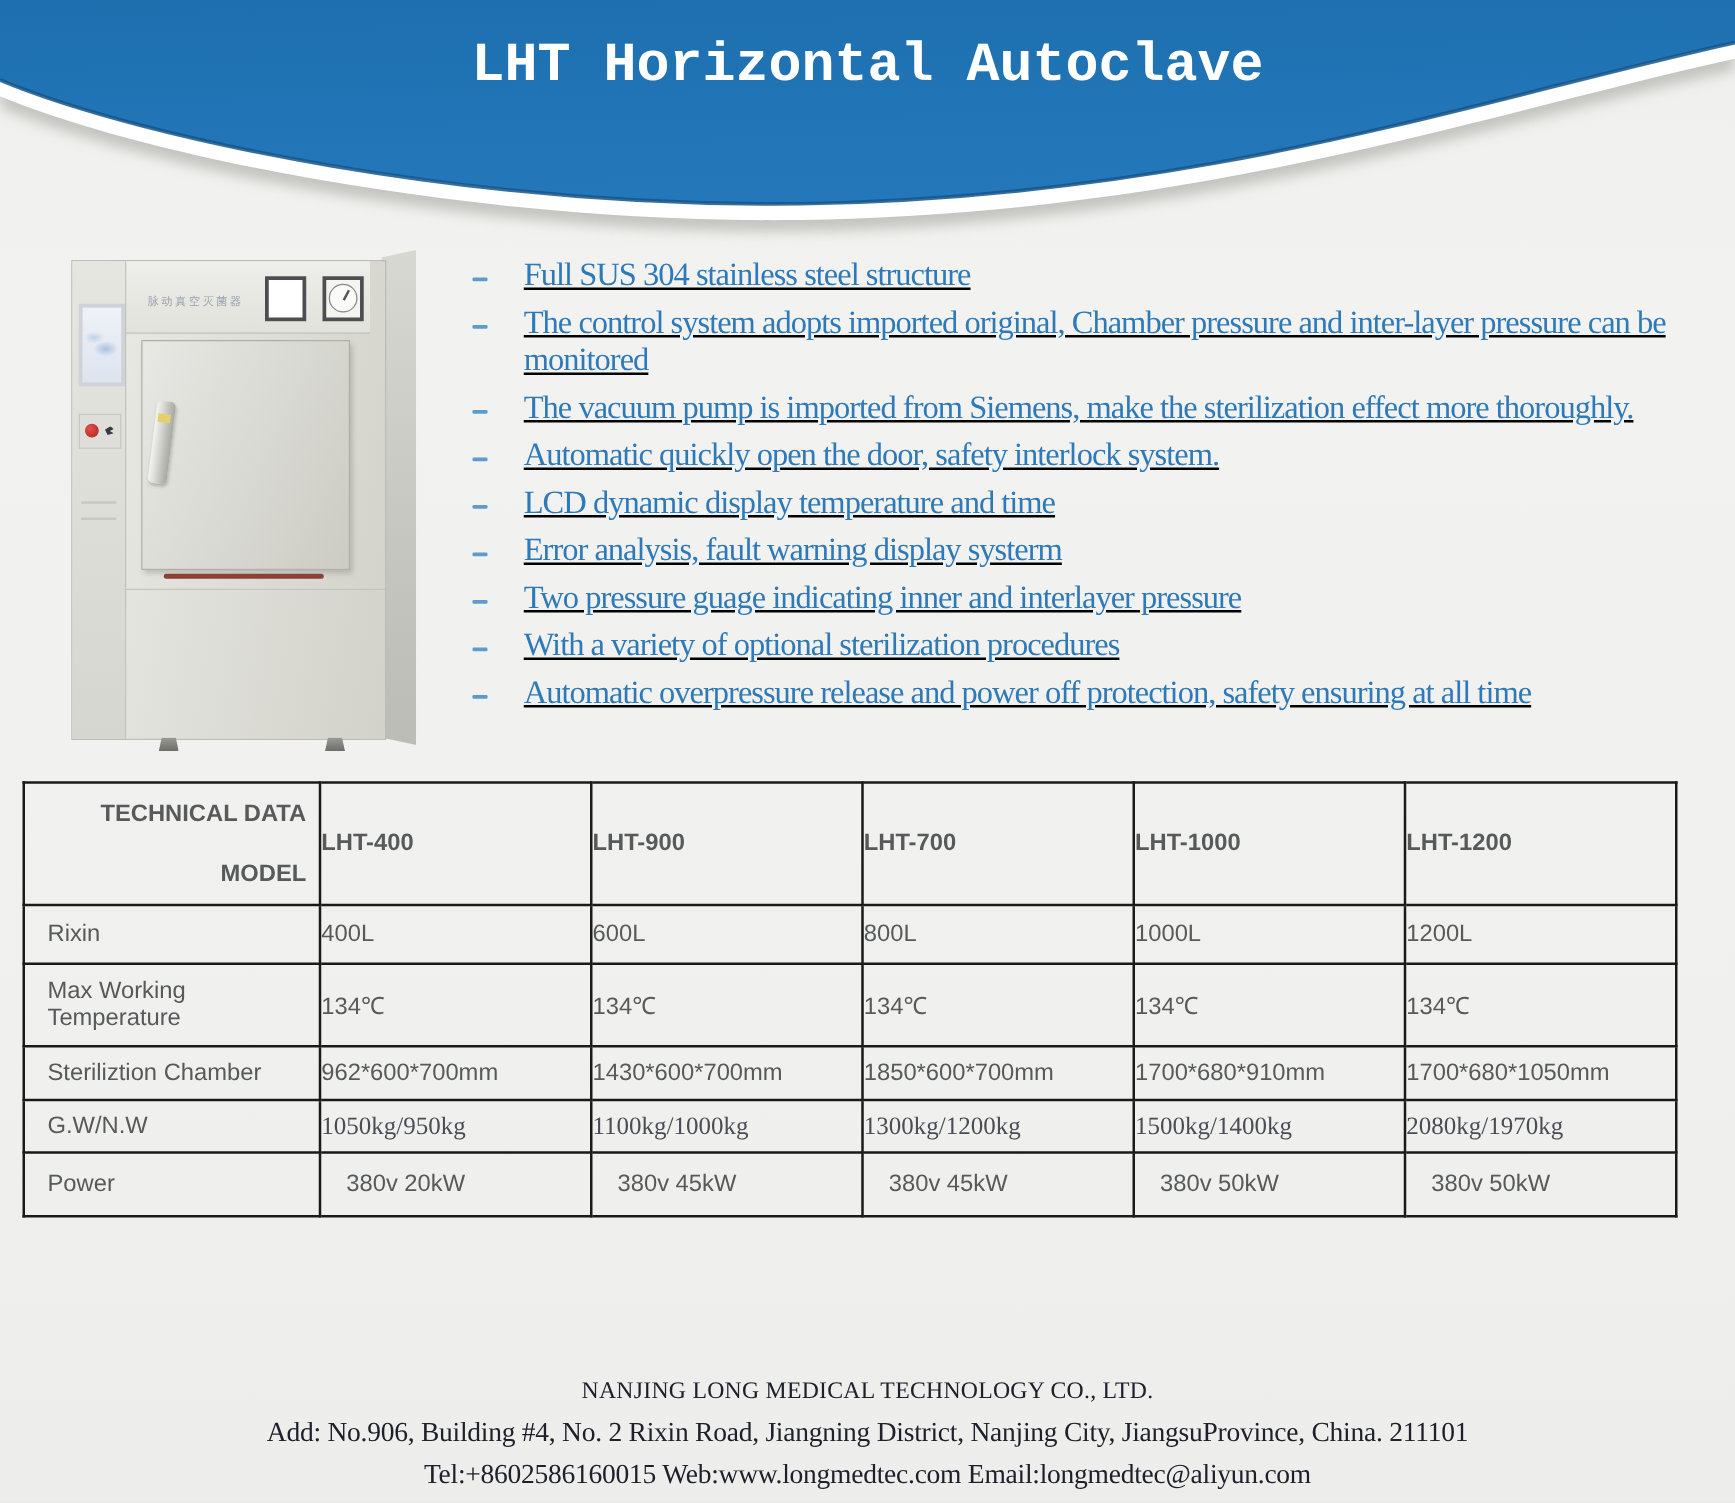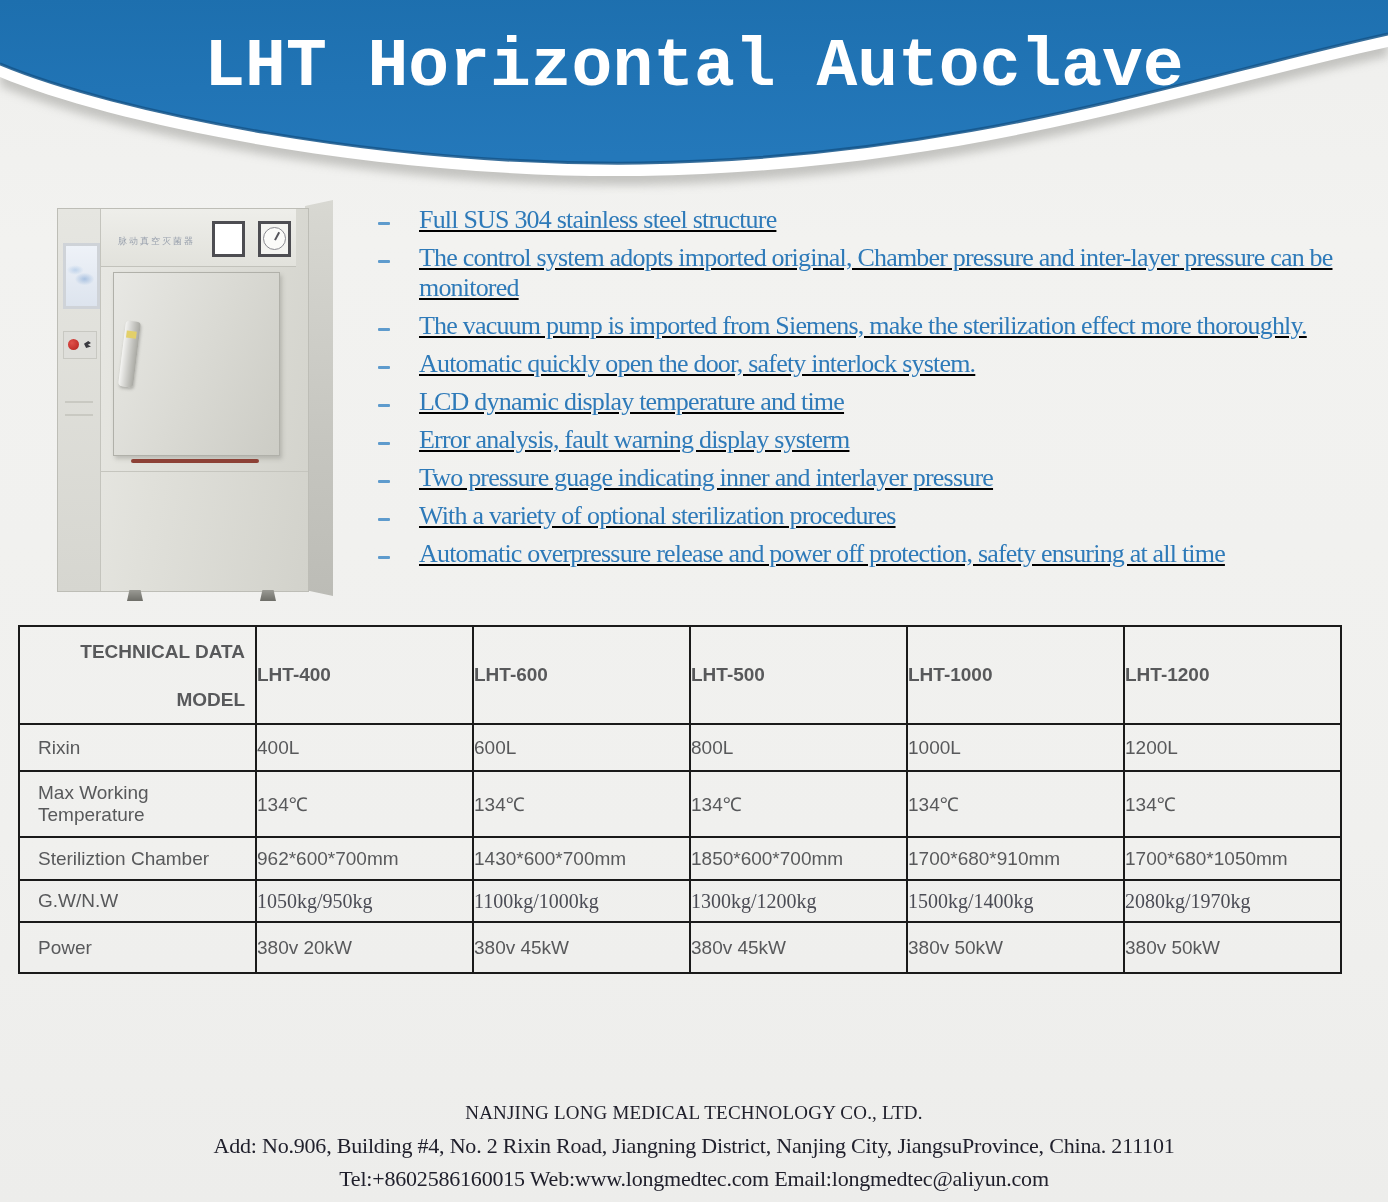--- a/index.html
+++ b/index.html
@@ -5,21 +5,21 @@
   html,body{margin:0;padding:0;background:#e8e8e6;}
   .page{
     position:relative;width:1388px;height:1202px;overflow:hidden;
     background:linear-gradient(180deg,#efefed 0%,#f2f2f0 20%,#f0f0ee 70%,#ededeb 100%);
     font-family:"Liberation Sans",sans-serif;
   }
   
   .banner-svg{position:absolute;top:0;left:0;width:1388px;height:270px;display:block;}
   .page-title{
     position:absolute;top:28px;left:0;width:100%;text-align:center;
-    font-family:"Liberation Mono",monospace;font-weight:bold;font-size:68px;
+    font-family:"Liberation Mono",monospace;font-weight:bold;font-size:44px;
     color:#ffffff;letter-spacing:0px;z-index:5;
   }
   
   .photo{position:absolute;left:55px;top:198px;width:320px;height:405px;}
   .m-side{position:absolute;left:250px;top:2px;width:28px;height:396px;
     background:linear-gradient(180deg,#d8d8d2 0%,#c6c6c0 60%,#bcbcb6 100%);
     clip-path:polygon(0 1.5%,100% 0,100% 100%,0 98.5%);}
   .m-front{position:absolute;left:2px;top:10px;width:250px;height:382px;
     background:linear-gradient(100deg,#ecece8 0%,#e0e0da 45%,#d2d2cb 100%);
     border:1px solid #bdbdb6;}
@@ -79,21 +79,21 @@
   .corner-inner{display:flex;flex-direction:column;justify-content:space-between;
     align-items:flex-end;height:96px;padding:14px 10px 12px 10px;box-sizing:border-box;
     font-weight:bold;}
   .spec th.model{font-weight:bold;}
   .spec td.rowlabel{padding:0 18px;}
   .row-volume td{height:45px;}
   .row-temp td{height:64px;}
   .row-press td{height:63px;}
   .row-chamber td{height:41px;}
   .row-gw td{height:40px;}
-  .row-power td{height:49px;}
+  .row-power td{height:49px;padding-left:20px;}
   .row-gw td.val{font-family:"Liberation Serif",serif;font-size:20px;color:#4b4c55;margin-left:31px;}
   
   .footer{position:absolute;left:0;top:1096px;width:100%;text-align:center;
     font-family:"Liberation Serif",serif;color:#20202c;}
   .footer .line1{font-size:19px;line-height:33px;letter-spacing:0.2px;}
   .footer .line2,.footer .line3{font-size:22px;line-height:33px;letter-spacing:-0.2px;}
 </style>
 </head>
 <body>
 
@@ -177,22 +177,22 @@
     </colgroup>
     <tbody>
         <tr>
       <th class="corner">
         <div class="corner-inner">
           <span>TECHNICAL DATA</span>
           <span>MODEL</span>
         </div>
       </th>
       <th class="model">LHT-400</th>
-      <th class="model">LHT-600</th>
-      <th class="model">LHT-500</th>
+      <th class="model">LHT-900</th>
+      <th class="model">LHT-700</th>
       <th class="model">LHT-1000</th>
       <th class="model">LHT-1200</th>
     </tr>
     <tr class="row-volume">
       <td class="rowlabel">Rixin</td>
       <td class="val">400L</td>
       <td class="val">600L</td>
       <td class="val">800L</td>
       <td class="val">1000L</td>
       <td class="val">1200L</td>

